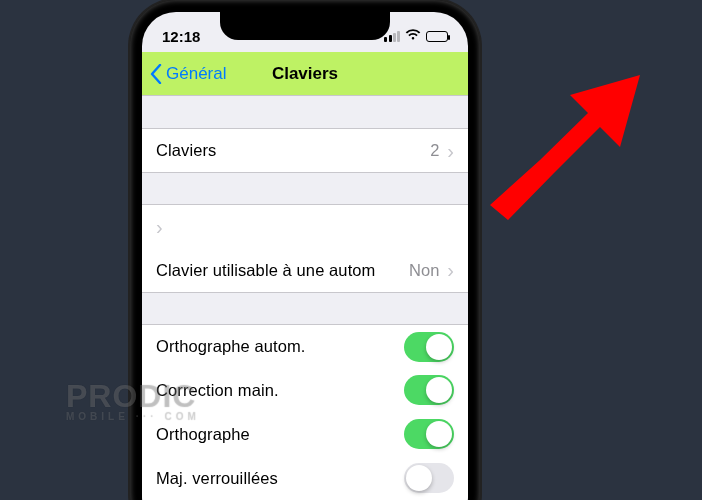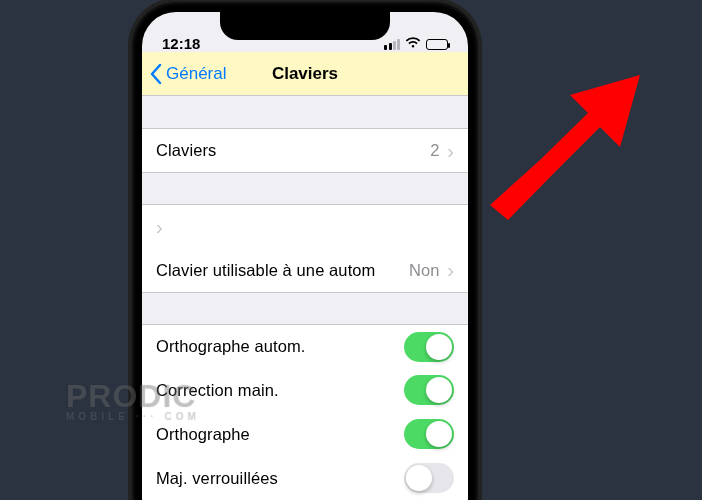--- a/index.html
+++ b/index.html
@@ -38,21 +38,21 @@
     width: 170px;
     height: 28px;
     background: #000;
     border-bottom-left-radius: 18px;
     border-bottom-right-radius: 18px;
     z-index: 10;
   }
   .status-bar {
     height: 40px;
     display: flex;
-    align-items: flex-end;
+    align-items: center;
     justify-content: space-between;
     padding: 8px 20px 0;
     font-size: 15px;
     font-weight: 600;
     color: #000;
     gap: 40px;
   }
   .status-right { display: flex; align-items: center; gap: 5px; }
   .signal { display: flex; align-items: flex-end; gap: 1.2px; }
   .bar { width: 3px; background: #000; border-radius: 1px; }
@@ -61,21 +61,21 @@
   .wifi { font-size: 14px; }
   .battery {
     width: 22px; height: 11px; border: 1px solid #000; border-radius: 3px;
     position: relative; padding: 1px;
   }
   .battery::after { content:""; position:absolute; right:-3px; top:3px; width:2px; height:5px; background:#000; border-radius:1px; }
   .battery-fill { width:100%; height:100%; background:#000; border-radius:1px; }
 
   .nav {
     height: 44px;
-    background: #fef9c3;
+    background: #bef264;
     border-bottom: 1px solid #c8c7cc;
     display: flex;
     align-items: center;
     position: relative;
     padding: 0 8px;
   }
   .back {
     display: flex; align-items: center; gap: 4px;
     color: #007aff; font-size: 17px;
   }

